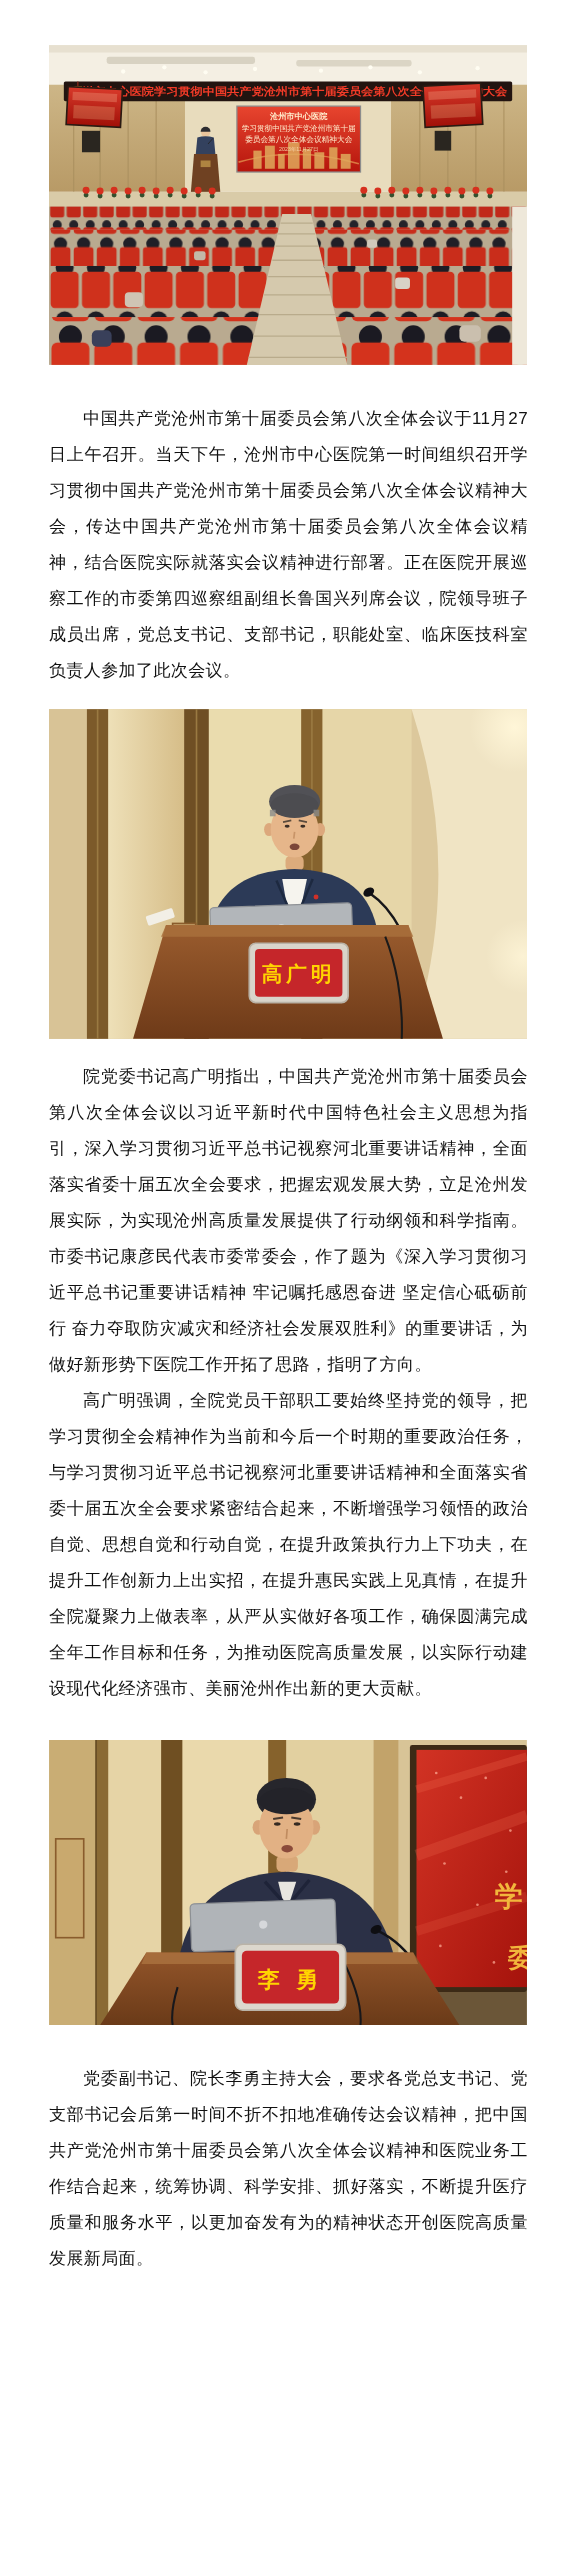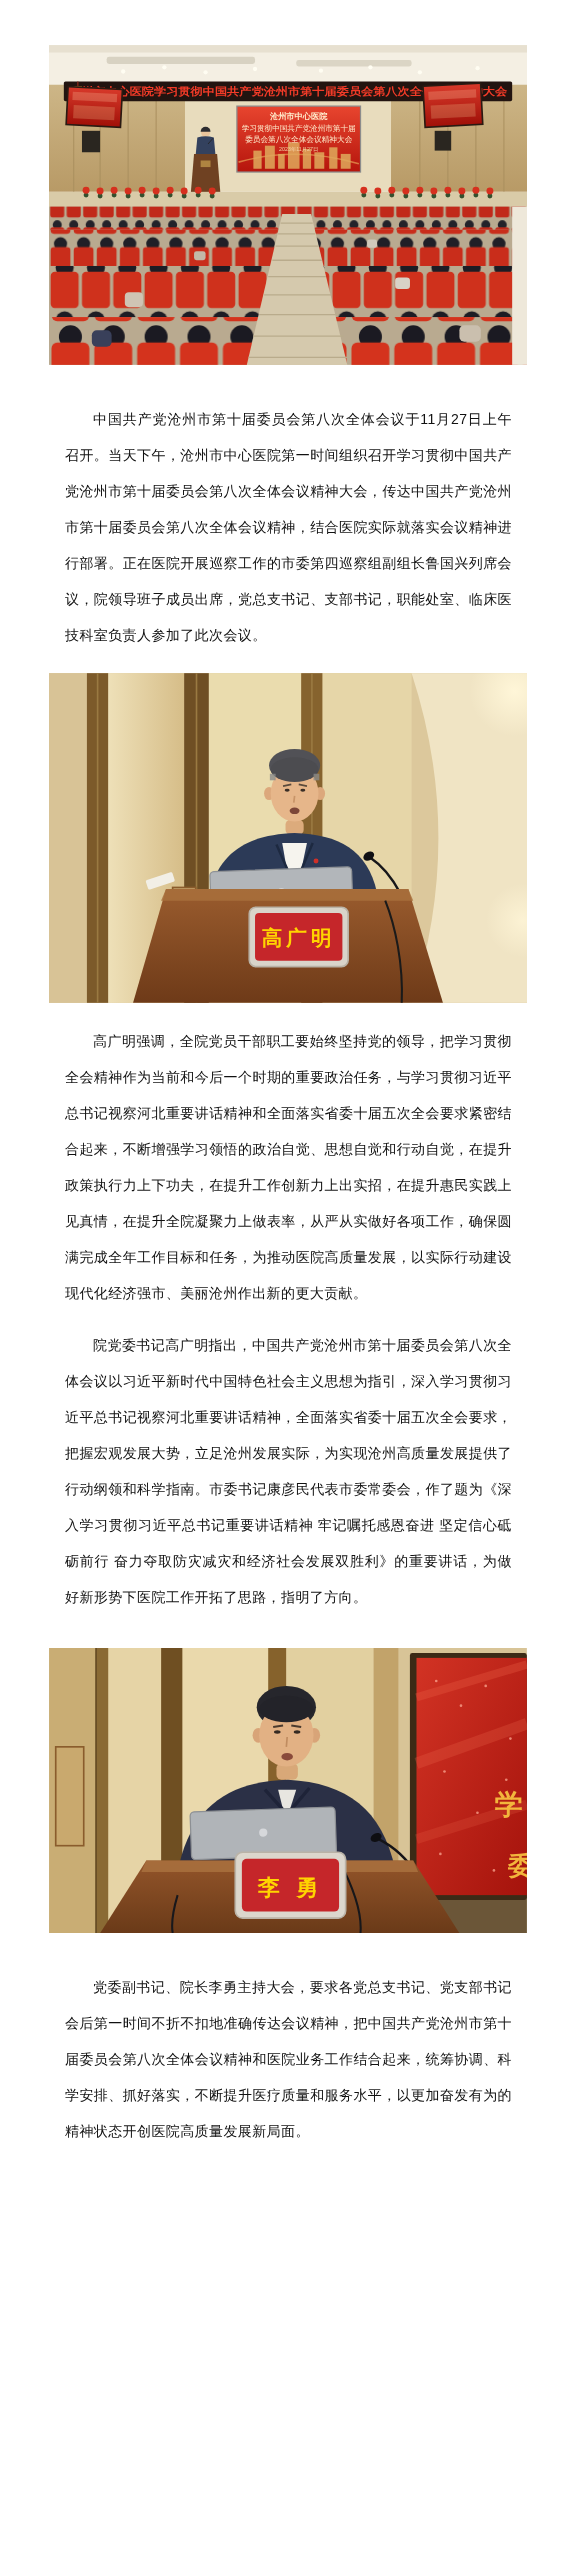--- a/index.html
+++ b/index.html
@@ -1,18 +1,18 @@
 <!DOCTYPE html>
 <html style="font-size:13px"><head>
 <meta charset="utf-8">
 <style>
   html,body{margin:0;padding:0;background:#ffffff;}
   body{width:577px;font-family:"Liberation Sans", sans-serif;}
   .page{width:577px;height:2576px;box-sizing:border-box;padding:45px 49px 0;overflow:hidden;background:#fff;}
-  .para{margin:16px;font-size:14px;line-height:36px;color:#111;text-align:justify;text-indent:2em;
+  .para{margin:0;font-size:17px;line-height:36px;color:#111;text-align:justify;text-indent:2em;
         font-family:"Liberation Sans", sans-serif;letter-spacing:0.4px;}
   figure{display:block;padding:0;}
   figure svg{display:block;width:478px;height:auto;}
   #photo1{margin:0 0 36px;}
   #photo2{margin:20px 0;}
   #photo3{margin:33px 0 36px;}
   text{font-family:"Liberation Sans", sans-serif;}
 </style>
 </head>
 <body>
@@ -297,22 +297,22 @@
       </g>
 
       <g>
         <rect x="243" y="284" width="120" height="72" rx="8" fill="#d9d4ca" stroke="#b9b2a6" stroke-width="2"></rect>
         <rect x="250" y="291" width="106" height="58" rx="5" fill="#c5262a"></rect>
         <text x="303" y="330" font-size="25" font-weight="bold" text-anchor="middle" letter-spacing="5" fill="#ffd400">高广明</text>
       </g>
     </svg>
   </figure>
 
+  <p class="para">院党委书记高广明指出，中国共产党沧州市第十届委员会第八次全体会议以习近平新时代中国特色社会主义思想为指引，深入学习贯彻习近平总书记视察河北重要讲话精神，全面落实省委十届五次全会要求，把握宏观发展大势，立足沧州发展实际，为实现沧州高质量发展提供了行动纲领和科学指南。市委书记康彦民代表市委常委会，作了题为《深入学习贯彻习近平总书记重要讲话精神 牢记嘱托感恩奋进 坚定信心砥砺前行 奋力夺取防灾减灾和经济社会发展双胜利》的重要讲话，为做好新形势下医院工作开拓了思路，指明了方向。</p>
   <p class="para">高广明强调，全院党员干部职工要始终坚持党的领导，把学习贯彻全会精神作为当前和今后一个时期的重要政治任务，与学习贯彻习近平总书记视察河北重要讲话精神和全面落实省委十届五次全会要求紧密结合起来，不断增强学习领悟的政治自觉、思想自觉和行动自觉，在提升政策执行力上下功夫，在提升工作创新力上出实招，在提升惠民实践上见真情，在提升全院凝聚力上做表率，从严从实做好各项工作，确保圆满完成全年工作目标和任务，为推动医院高质量发展，以实际行动建设现代化经济强市、美丽沧州作出新的更大贡献。</p>
-  <p class="para">院党委书记高广明指出，中国共产党沧州市第十届委员会第八次全体会议以习近平新时代中国特色社会主义思想为指引，深入学习贯彻习近平总书记视察河北重要讲话精神，全面落实省委十届五次全会要求，把握宏观发展大势，立足沧州发展实际，为实现沧州高质量发展提供了行动纲领和科学指南。市委书记康彦民代表市委常委会，作了题为《深入学习贯彻习近平总书记重要讲话精神 牢记嘱托感恩奋进 坚定信心砥砺前行 奋力夺取防灾减灾和经济社会发展双胜利》的重要讲话，为做好新形势下医院工作开拓了思路，指明了方向。</p>
 
   <figure id="photo3">
     <svg viewBox="0 0 580 346" width="478" height="285">
       <defs>
         <linearGradient id="wood3" x1="0" y1="0" x2="0" y2="1">
           <stop offset="0" stop-color="#93552a"></stop>
             <stop offset="1" stop-color="#6a3a18"></stop>
         </linearGradient>
         <linearGradient id="led3" x1="0" y1="0" x2="1" y2="1">
           <stop offset="0" stop-color="#d23324"></stop>

